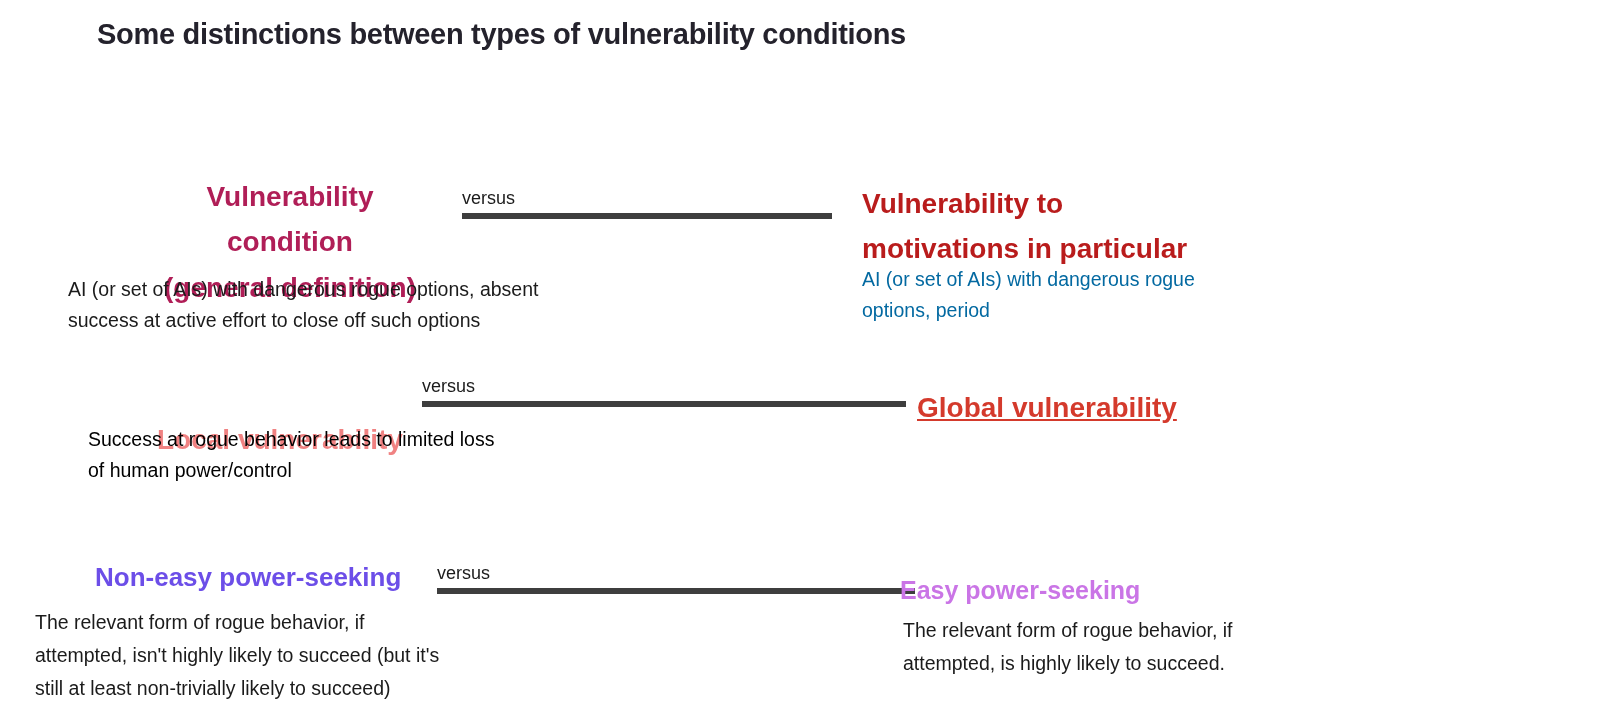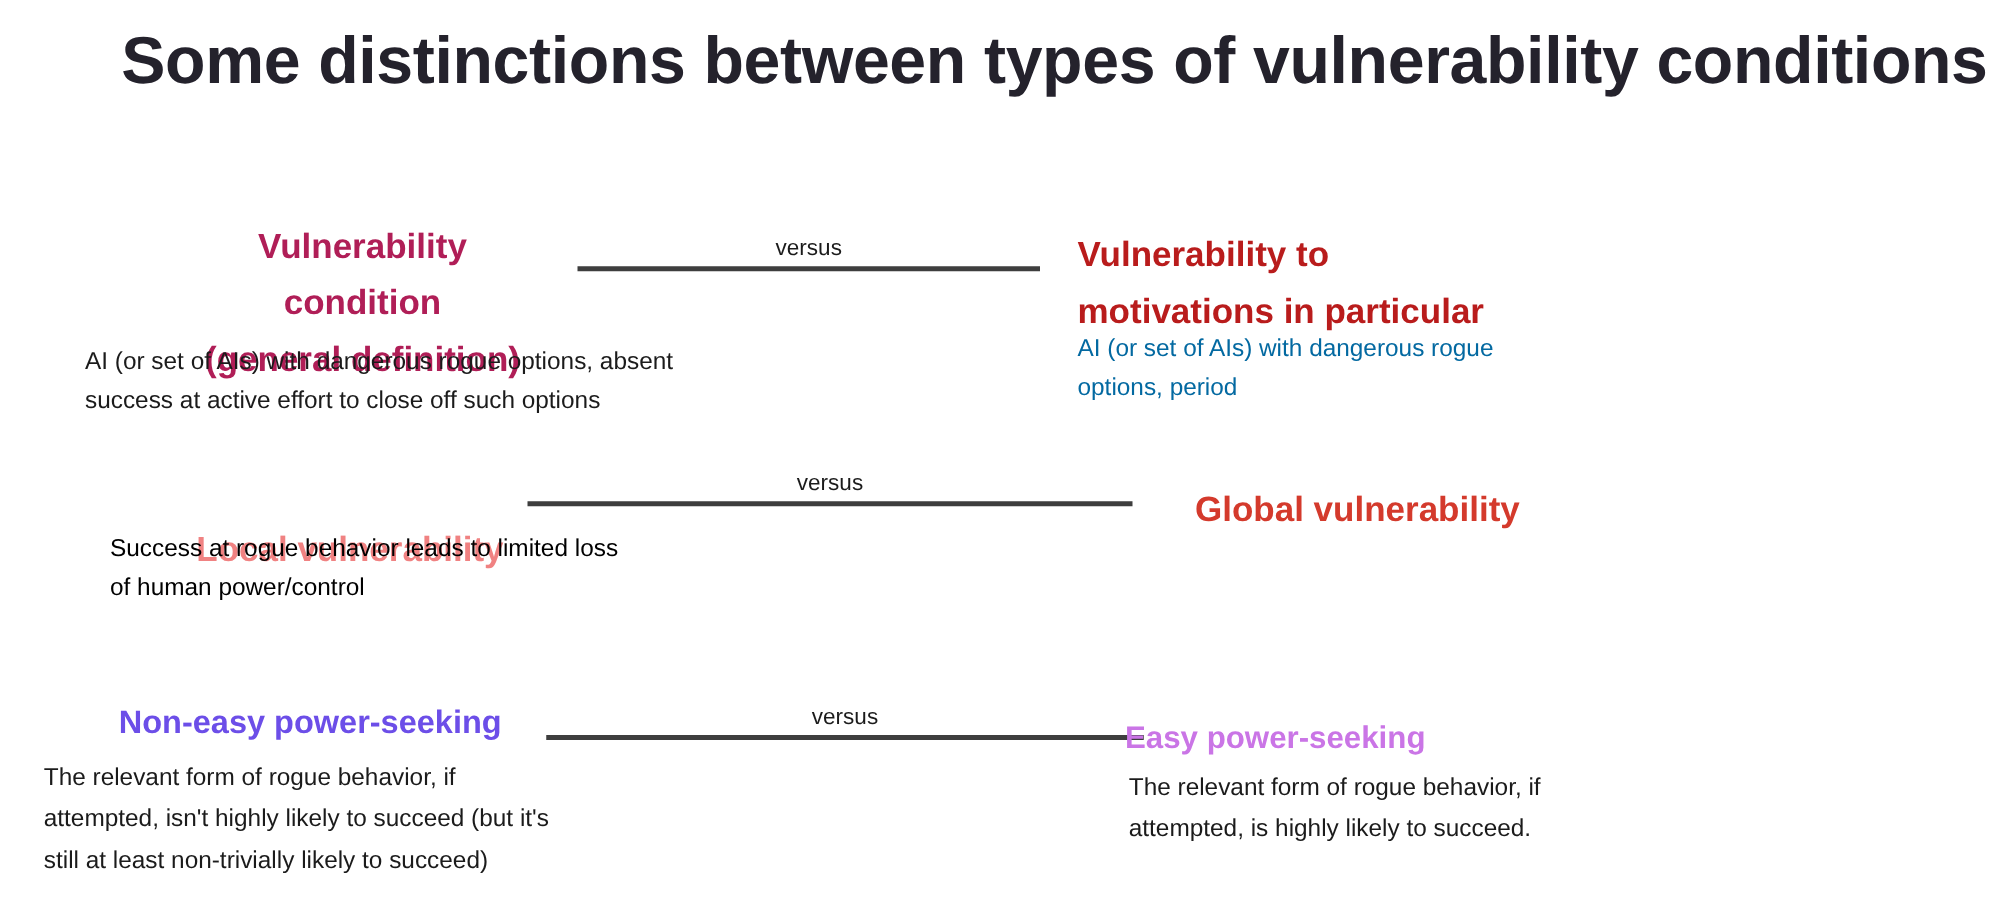--- a/index.html
+++ b/index.html
@@ -10,21 +10,21 @@
     height: 728px;
     background: #ffffff;
     font-family: "Liberation Sans", sans-serif;
     overflow: hidden;
   }
   .title {
     position: absolute;
     left: 97px;
     top: 18px;
     margin: 0;
-    font-size: 53px;
+    font-size: 29px;
     font-weight: 600;
     letter-spacing: -0.3px;
     white-space: pre-line;
   }
   .note {
     position: absolute;
     left: 1300px;
     top: 139px;
     width: 270px;
     font-size: 19px;
@@ -34,28 +34,27 @@
   .heading {
     position: absolute;
     font-size: 28px;
     font-weight: 600;
     line-height: 1.62;
     white-space: pre-line;
   }
   .h-r1-left  { left: 145px; top: 174px; width: 290px; text-align: center; }
   .h-r1-right { left: 862px; top: 181px; width: 360px; }
   .h-r2-left  { left: 157px; top: 385px; }
-  .h-r2-right { left: 956px; top: 385px; }
+  .h-r2-right { left: 917px; top: 385px; text-decoration: underline; }
   .h-r3-left  { left: 95px;  top: 556px; font-size: 26px; }
   .h-r3-right { left: 900px; top: 570px; font-size: 25px; }
   .versus {
     position: absolute;
-    text-align: center;
     padding-bottom: 4px;
-    border-bottom: 4px solid #404040;
+    border-bottom: 6px solid #404040;
     font-size: 18px;
     line-height: 22px;
   }
   .v-r1 { left: 462px; top: 187px; width: 370px; }
   .v-r2 { left: 422px; top: 375px; width: 484px; }
   .v-r3 { left: 437px; top: 562px; width: 478px; }
   .body-text {
     position: absolute;
     font-size: 19.5px;
     line-height: 1.58;

